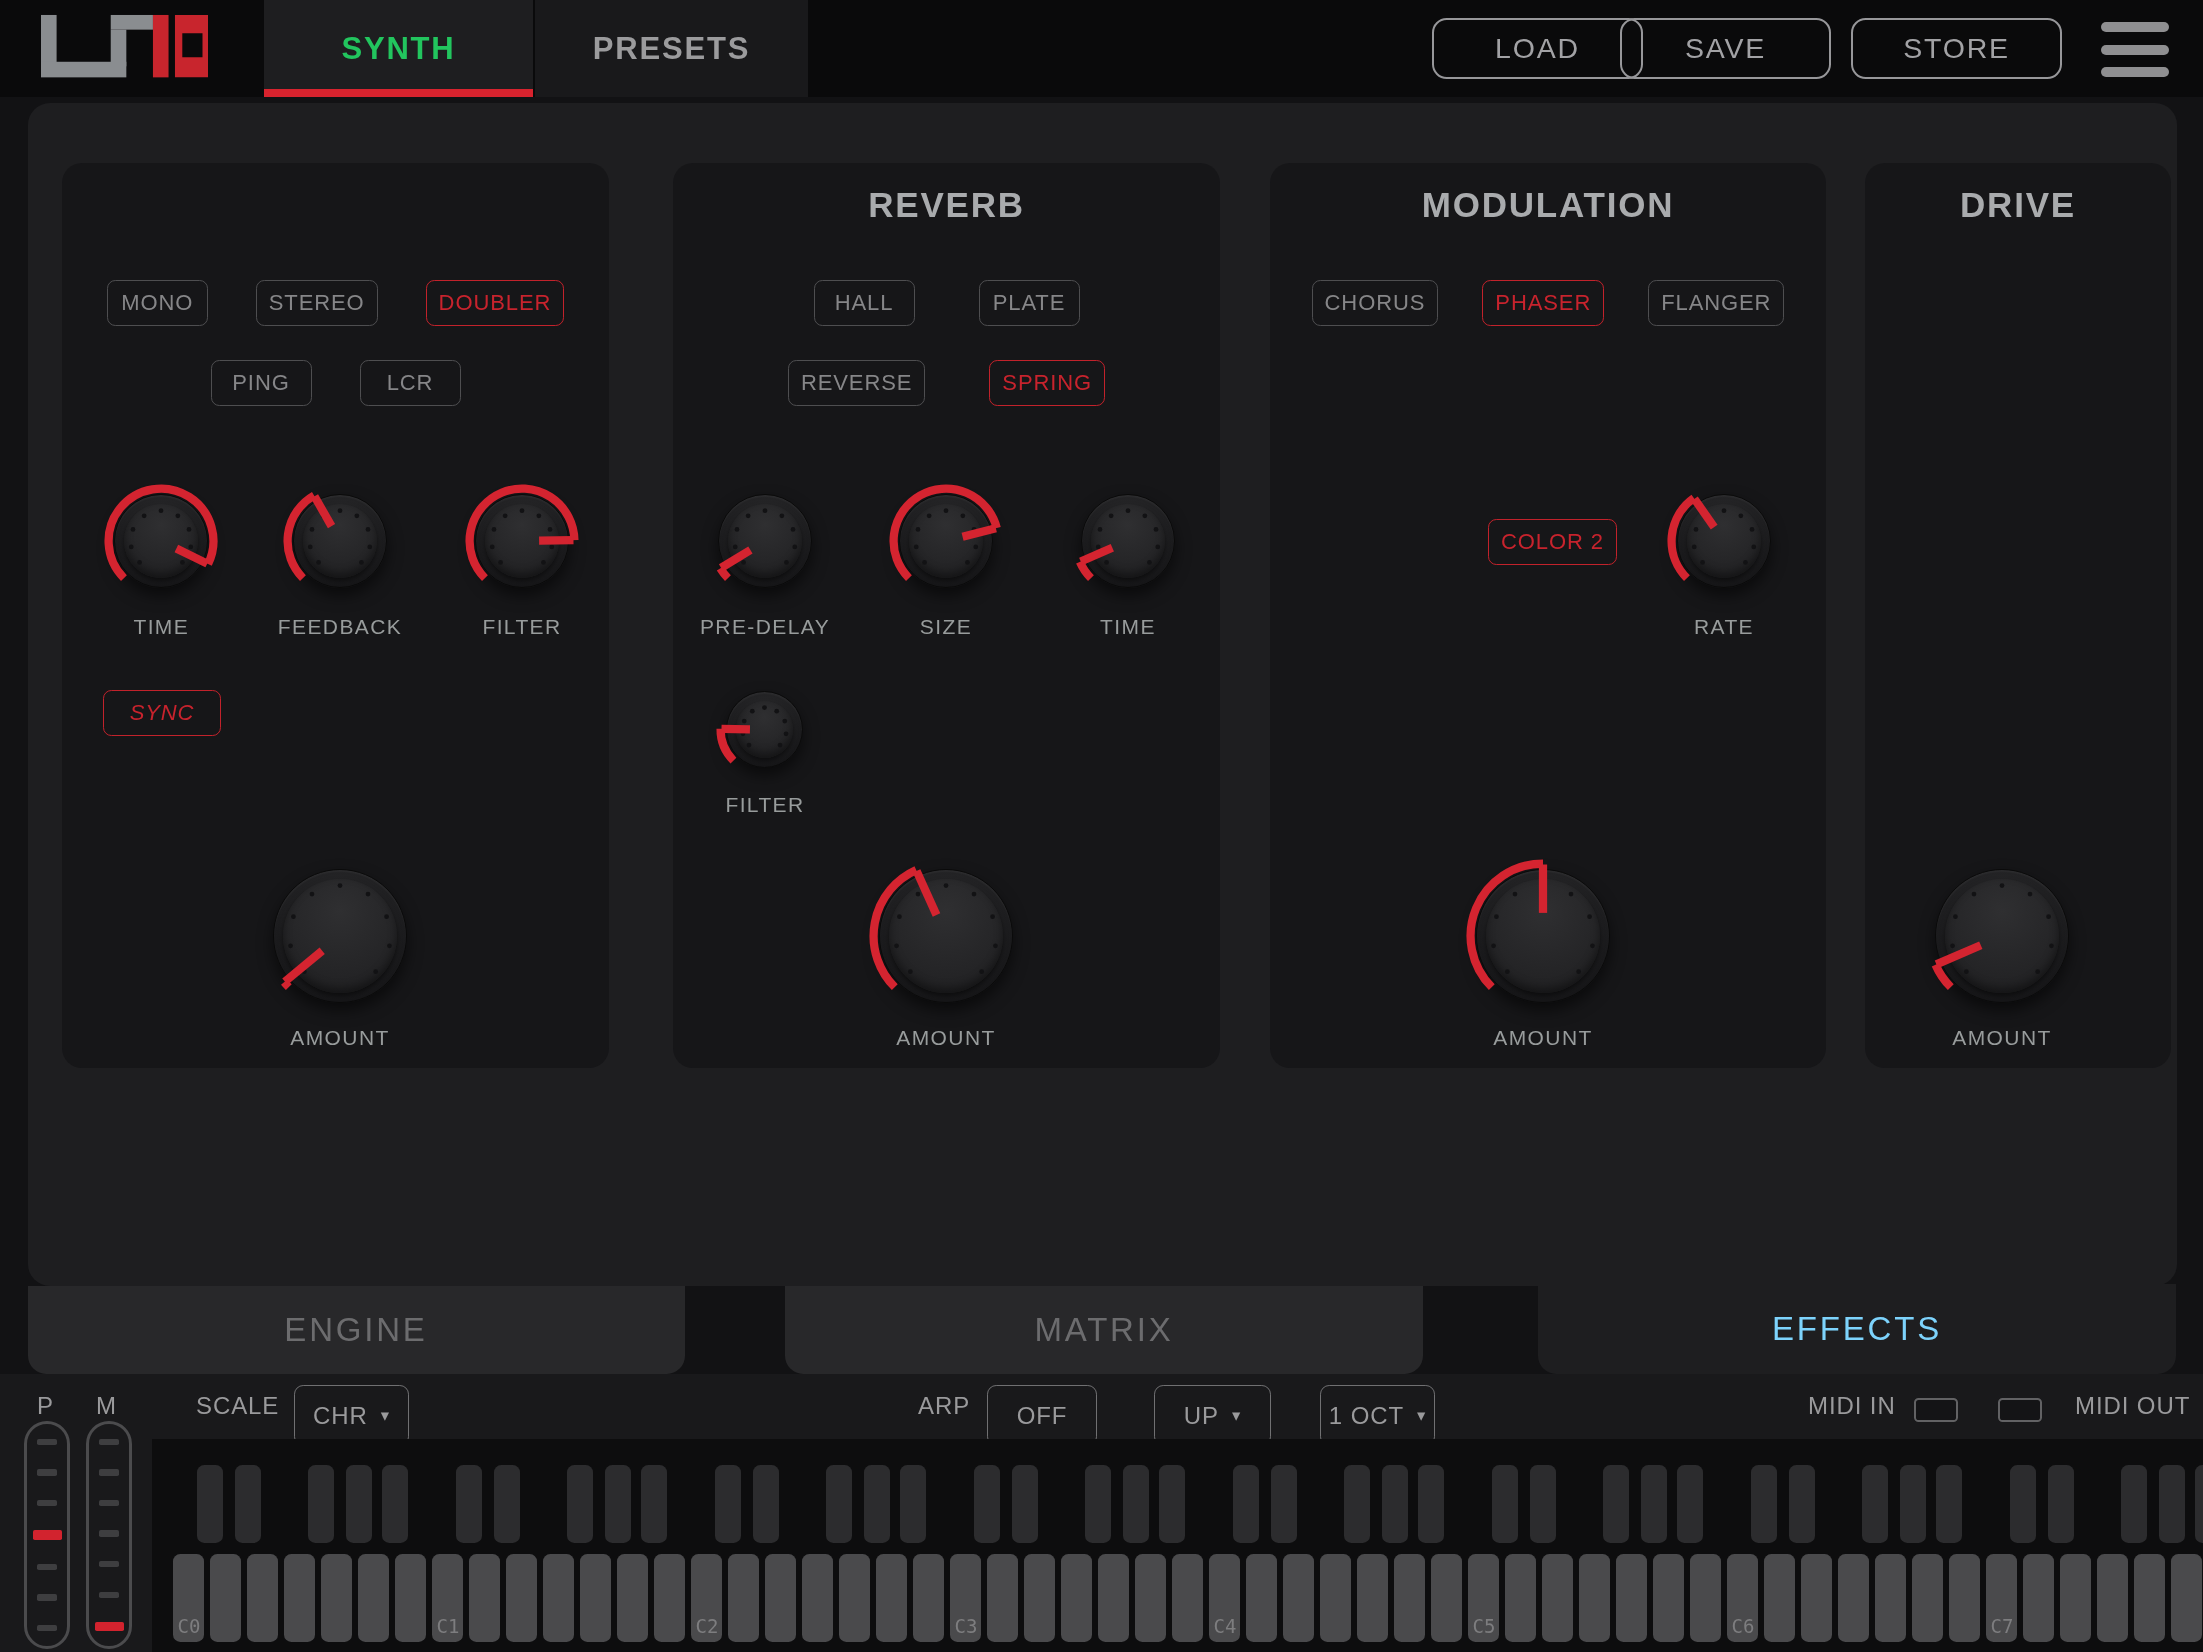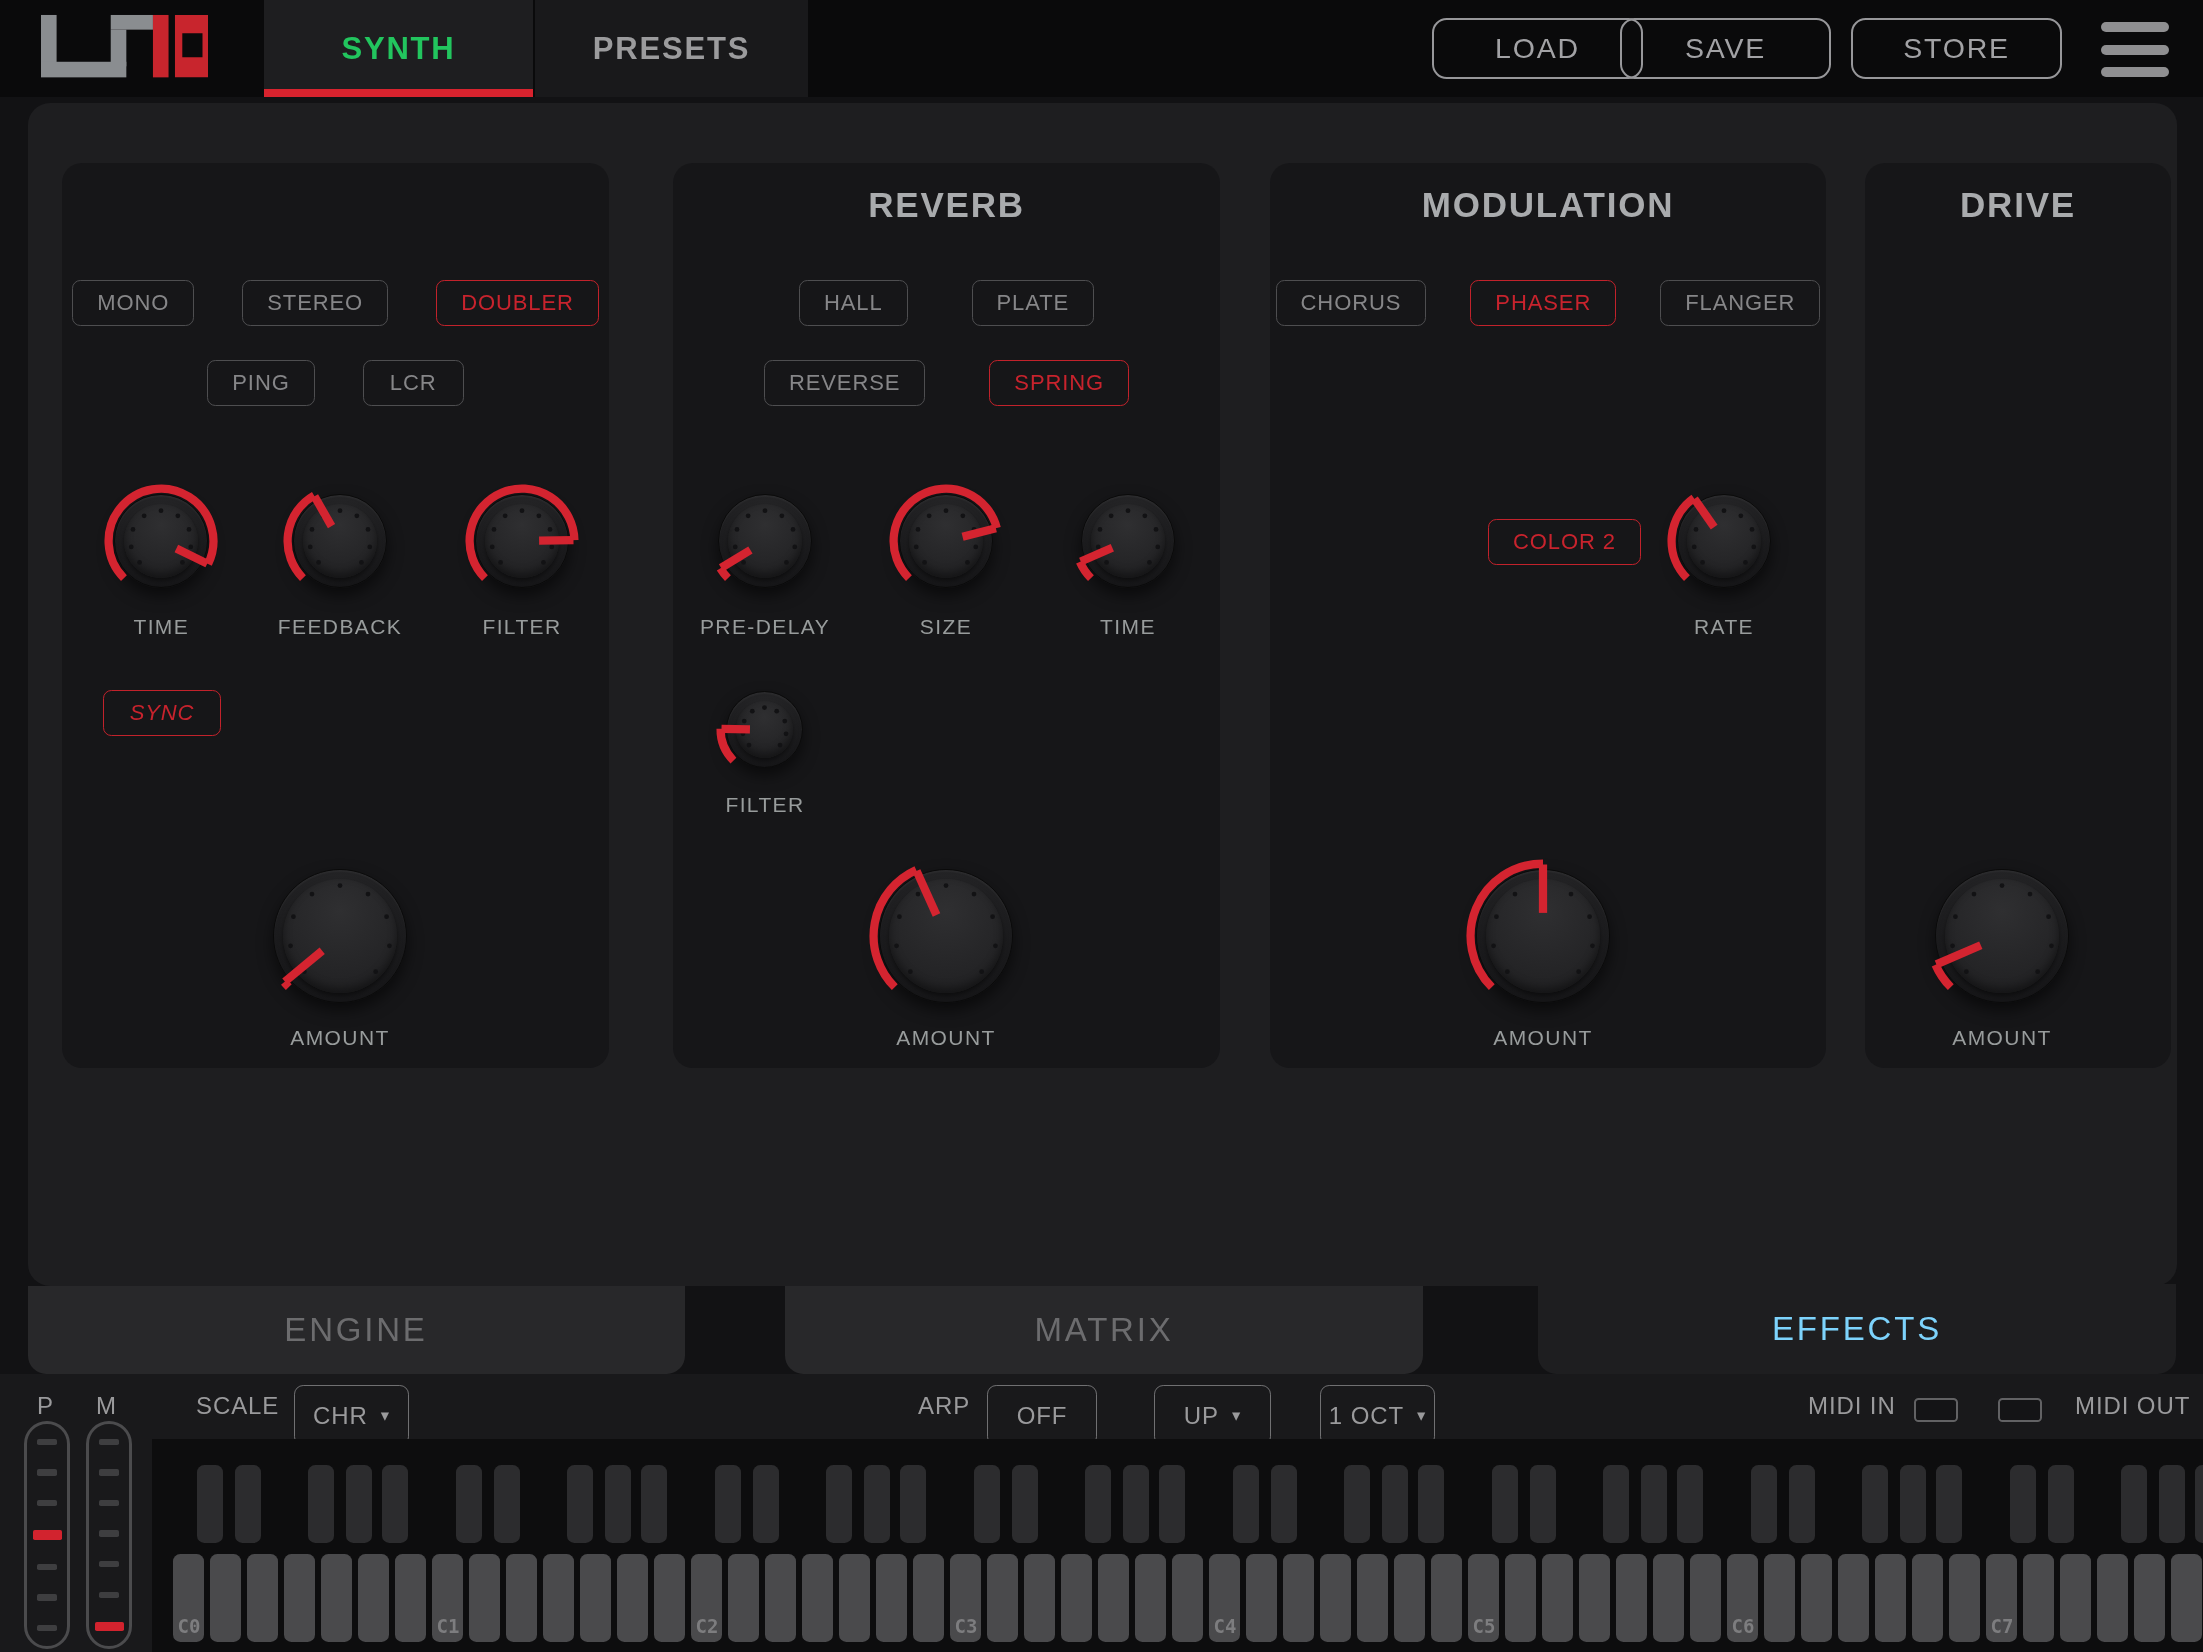--- a/index.html
+++ b/index.html
@@ -30,21 +30,21 @@
   #burger span { display:block; height:10px; border-radius:5.5px; background:#8f8f91; }
 
   
   #wrapper { position:absolute; left:27.5px; top:103px; width:2149px; height:1183px; background:#1e1e20; border-radius:22px; }
 
   .panel { position:absolute; top:163px; height:905px; background:#161618; border-radius:20px; }
   .panel-title { position:absolute; top:22px; left:0; right:0; text-align:center; color:#a9abad;
                  font-size:35px; font-weight:bold; letter-spacing:1.8px; }
   .mode-row { position:absolute; left:0; right:0; display:flex; justify-content:center; gap:48px; }
   .row1 { top:117px; } .row2 { top:197px; }
-  .mode-btn { height:46px; padding:0 24px; min-width:101px; border:1.8px solid #4e4e50; border-radius:8.3px;
+  .mode-btn { height:46px; padding:0 12px; min-width:101px; border:1.8px solid #4e4e50; border-radius:8.3px;
               background:transparent; color:#868688; font-size:22px; letter-spacing:0.9px; font-family:inherit;
               display:flex; align-items:center; justify-content:center; }
   .mode-btn.active { border-color:#c2222b; color:#c8232d; }
 
   
   .knob { position:absolute; }
   .kbody { position:absolute; inset:10px; border-radius:50%;
            background:radial-gradient(circle at 50% 32%, #2c2c2e 0%, #1d1d1f 55%, #101012 100%);
            box-shadow:0 7.3px 14.7px rgba(0,0,0,.55), inset 0 1.8px 1.8px rgba(255,255,255,.05); border:0.9px solid #0a0a0a; }
   .kface { position:absolute; inset:20px; border-radius:50%;
@@ -68,21 +68,21 @@
   .strip-btn { position:absolute; top:1385px; height:61px; border:1.8px solid #707072; border-radius:9.2px;
                background:transparent; color:#9a9a9c; font-size:24px; letter-spacing:0.9px; font-family:inherit;
                display:flex; align-items:center; justify-content:center; gap:13px; }
   .led { position:absolute; top:1398px; width:44px; height:24px; border:2.8px solid #626264; border-radius:4.6px; background:#141416; }
 
   
   #keyboard { position:absolute; left:152px; top:1439px; width:2052px; height:214px; background:#0d0d0e; overflow:hidden; }
   .octave { position:absolute; top:0; height:100%; width:259px; }
   .wkey { position:absolute; top:115px; height:88px; width:31px; background:#4a4a4c; border-radius:7.3px; }
   .bkey { position:absolute; top:26px;  height:78px; width:26px; background:#2c2c2e; border-radius:7.3px; }
-  .klab { position:absolute; left:4.6px; bottom:4.6px; color:#7d7d7f; font-size:19px; font-family:"DejaVu Sans Mono", monospace;font-weight:bold; }
+  .klab { position:absolute; left:4.6px; bottom:4.6px; color:#7d7d7f; font-size:19px; font-family:"DejaVu Sans Mono", monospace; }
 </style>
 </head>
 <body>
 
 <div id="topbar">
   <svg style="position:absolute;left:41px;top:13px;" width="167" height="70" viewBox="0 0 182 76">
     <g fill="#8a8d90">
       <rect x="0" y="2" width="17" height="65"></rect>
       <rect x="0" y="53" width="93" height="17"></rect>
       <rect x="76" y="18" width="17" height="40"></rect>

